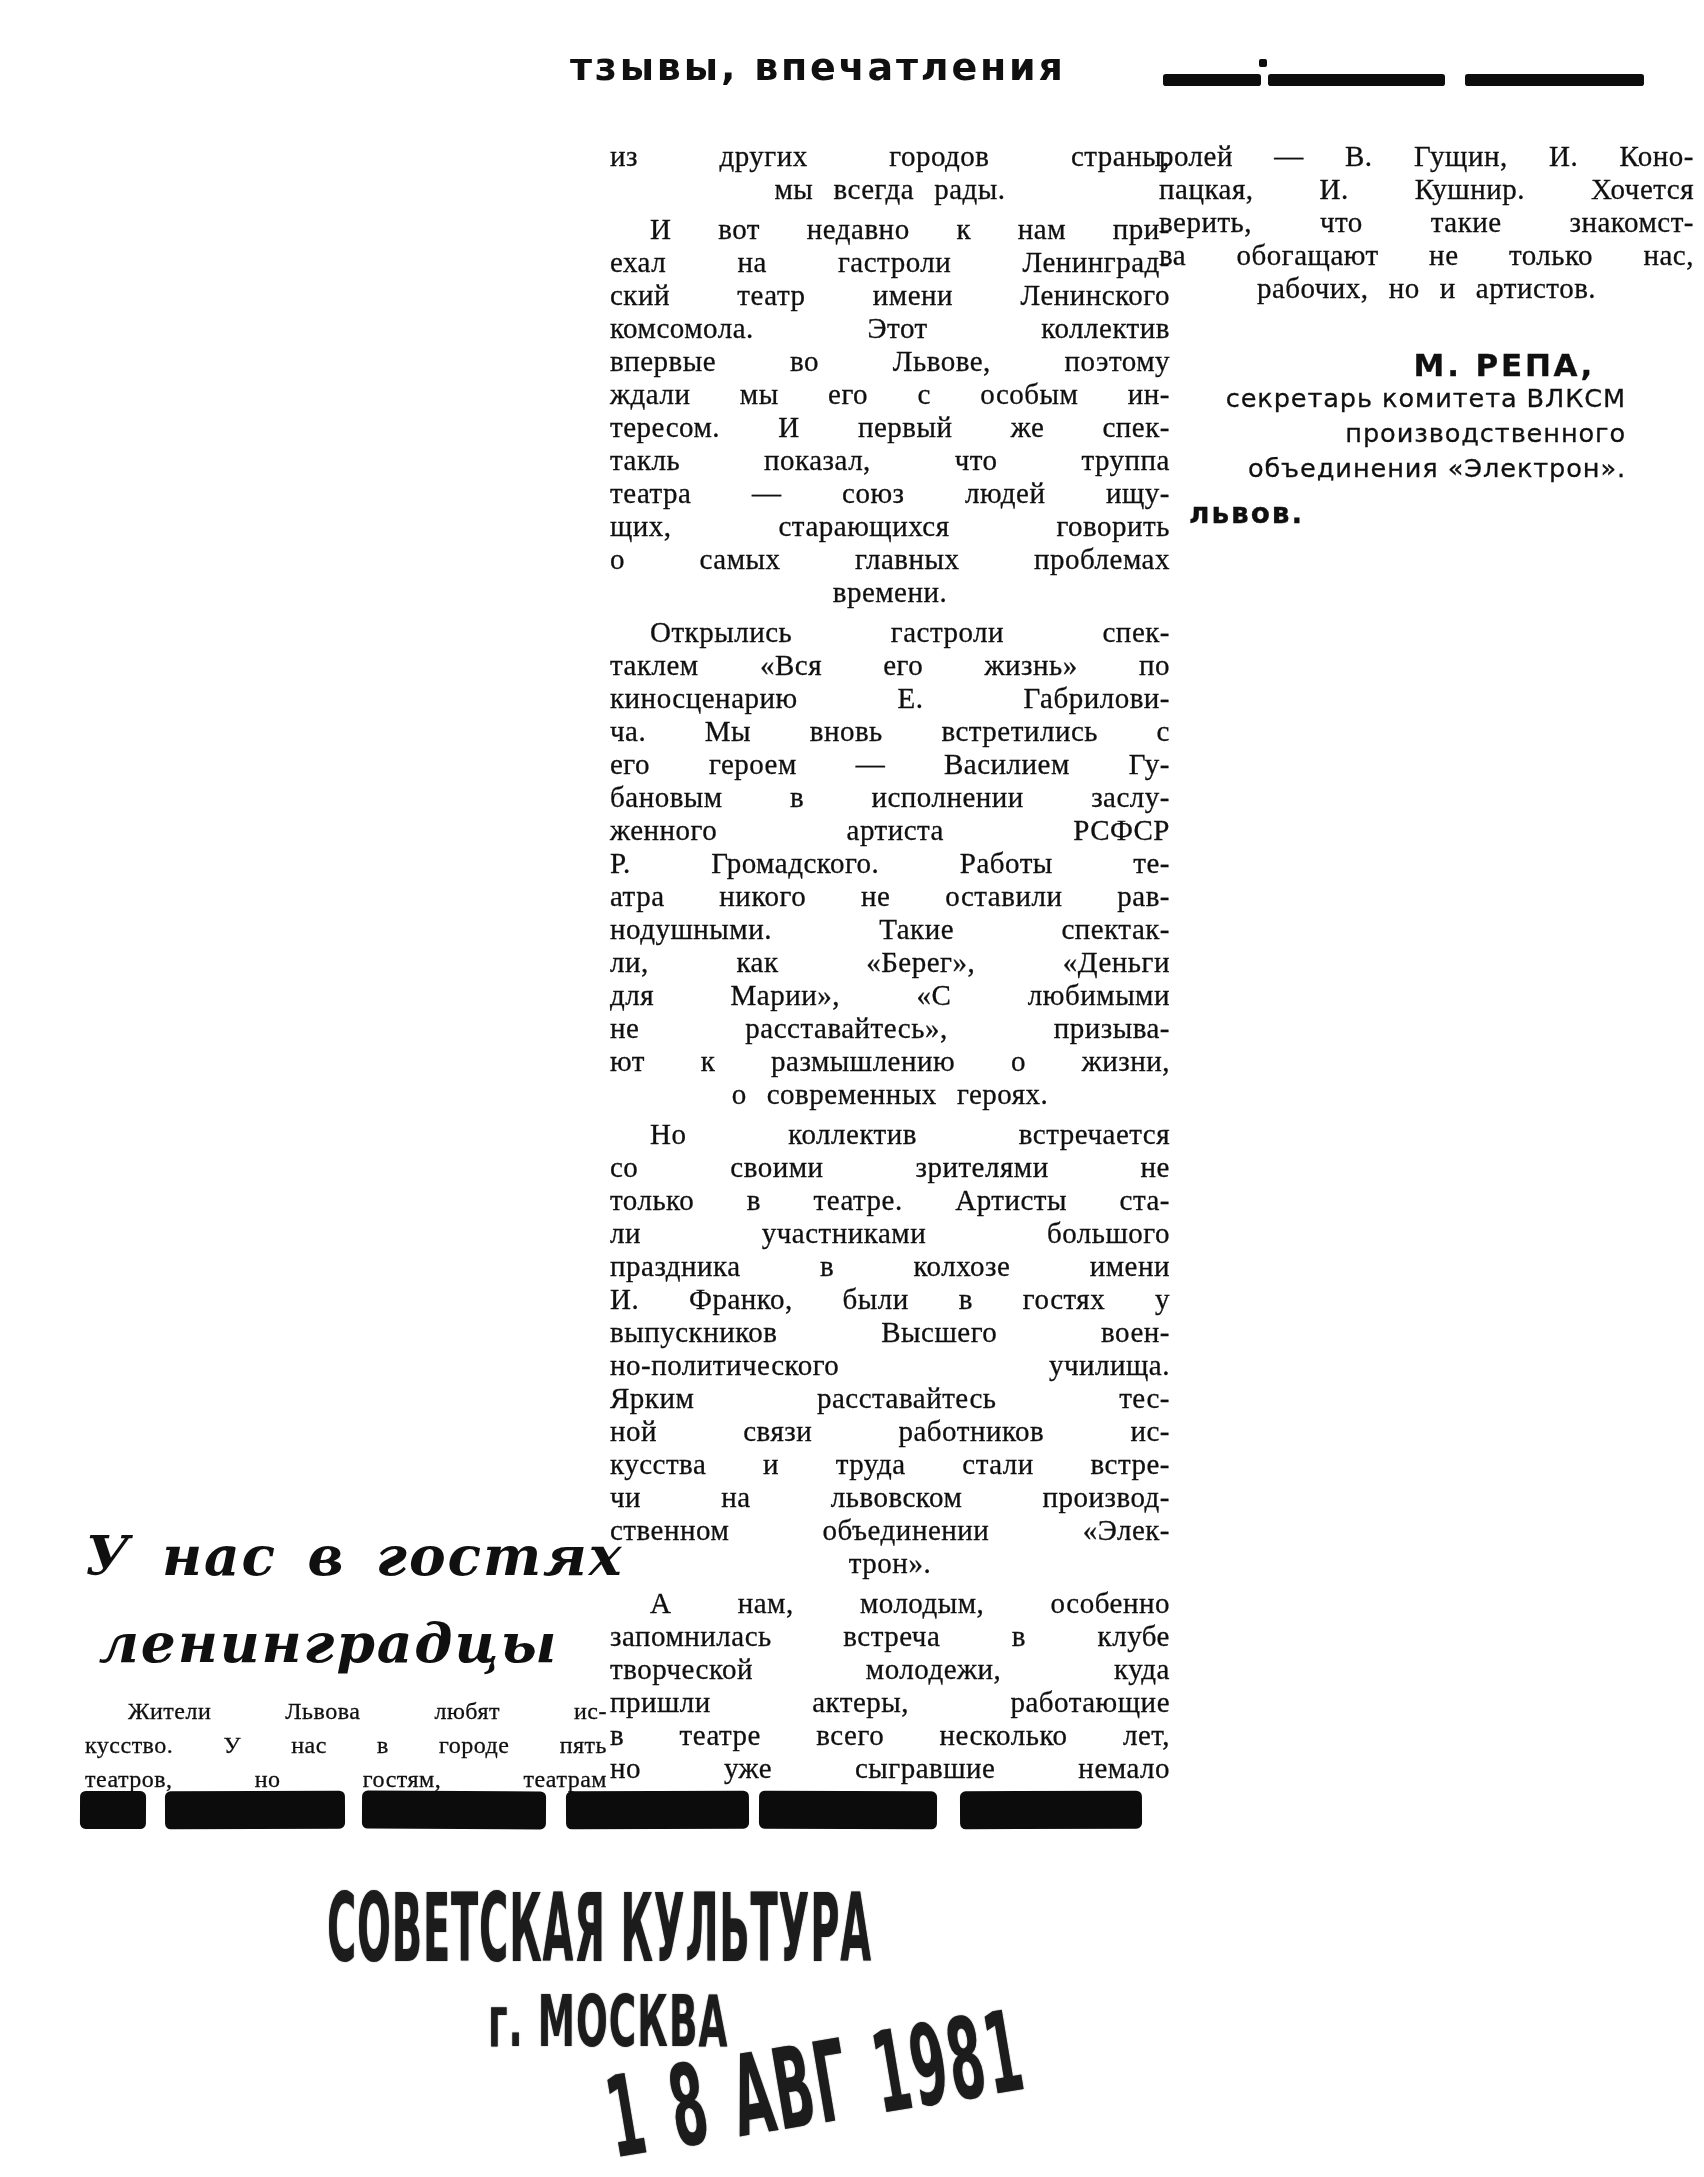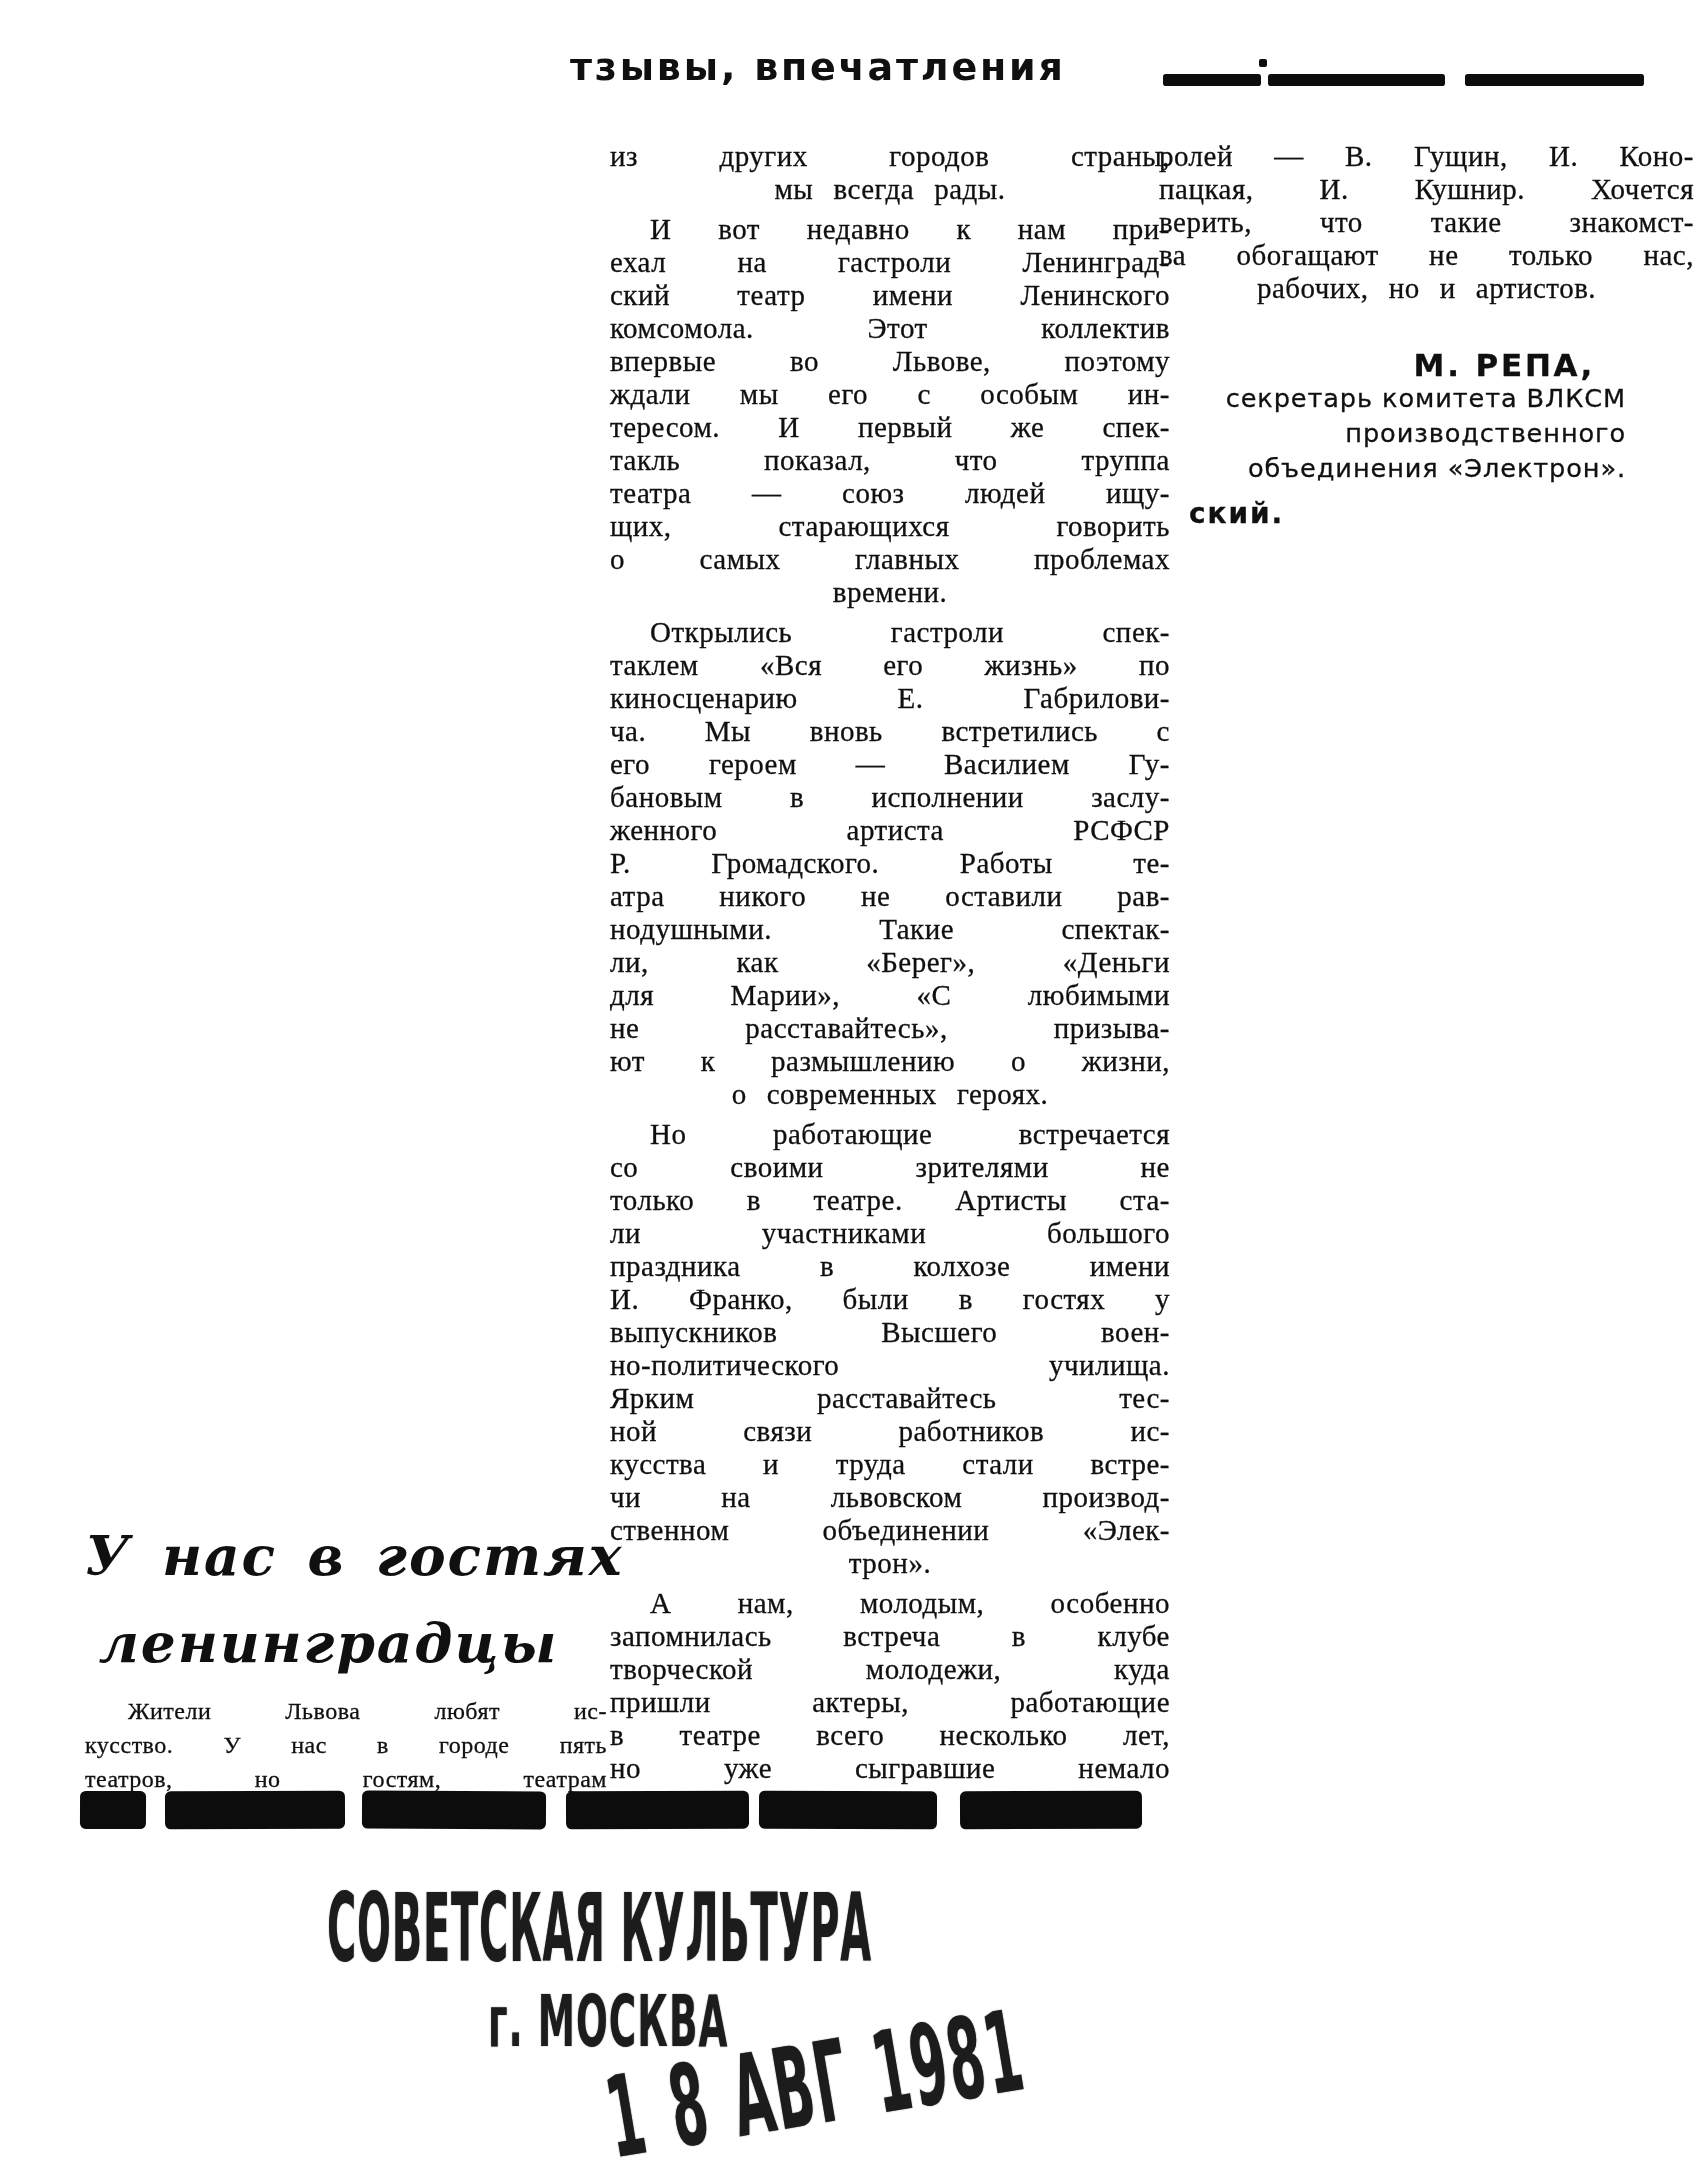--- a/index.html
+++ b/index.html
@@ -127,21 +127,21 @@
         <div class="tline just">Р. Громадского. Работы те-</div>
         <div class="tline just">атра никого не оставили рав-</div>
         <div class="tline just">нодушными. Такие спектак-</div>
         <div class="tline just">ли, как «Берег», «Деньги</div>
         <div class="tline just">для Марии», «С любимыми</div>
         <div class="tline just">не расставайтесь», призыва-</div>
         <div class="tline just">ют к размышлению о жизни,</div>
         <div class="tline last">о современных героях.</div>
       </div>
       <div class="para indent">
-        <div class="tline just">Но работающие встречается</div>
+        <div class="tline just">Но коллектив встречается</div>
         <div class="tline just">со своими зрителями не</div>
         <div class="tline just">только в театре. Артисты ста-</div>
         <div class="tline just">ли участниками большого</div>
         <div class="tline just">праздника в колхозе имени</div>
         <div class="tline just">И. Франко, были в гостях у</div>
         <div class="tline just">выпускников Высшего воен-</div>
         <div class="tline just">но-политического училища.</div>
         <div class="tline just">Ярким расставайтесь тес-</div>
         <div class="tline just">ной связи работников ис-</div>
         <div class="tline just">кусства и труда стали встре-</div>
@@ -166,21 +166,21 @@
           <div class="tline just">пацкая, И. Кушнир. Хочется</div>
           <div class="tline just">верить, что такие знакомст-</div>
           <div class="tline just">ва обогащают не только нас,</div>
           <div class="tline last">рабочих, но и артистов.</div>
         </div>
       </div>
     <div class="sig-name">М. РЕПА,</div>
     <div class="sig-role">секретарь комитета ВЛКСМ</div>
     <div class="sig-role">производственного</div>
     <div class="sig-role">объединения «Электрон».</div>
-    <div class="sig-city">ский.</div>
+    <div class="sig-city">львов.</div>
   </div>
 
   <div class="left-heading">
     <div>У нас в гостях</div>
     <div>ленинградцы</div>
   </div>
 
   <div class="left-para">
       <div class="para indent">
         <div class="tline just">Жители Львова любят ис-</div>

